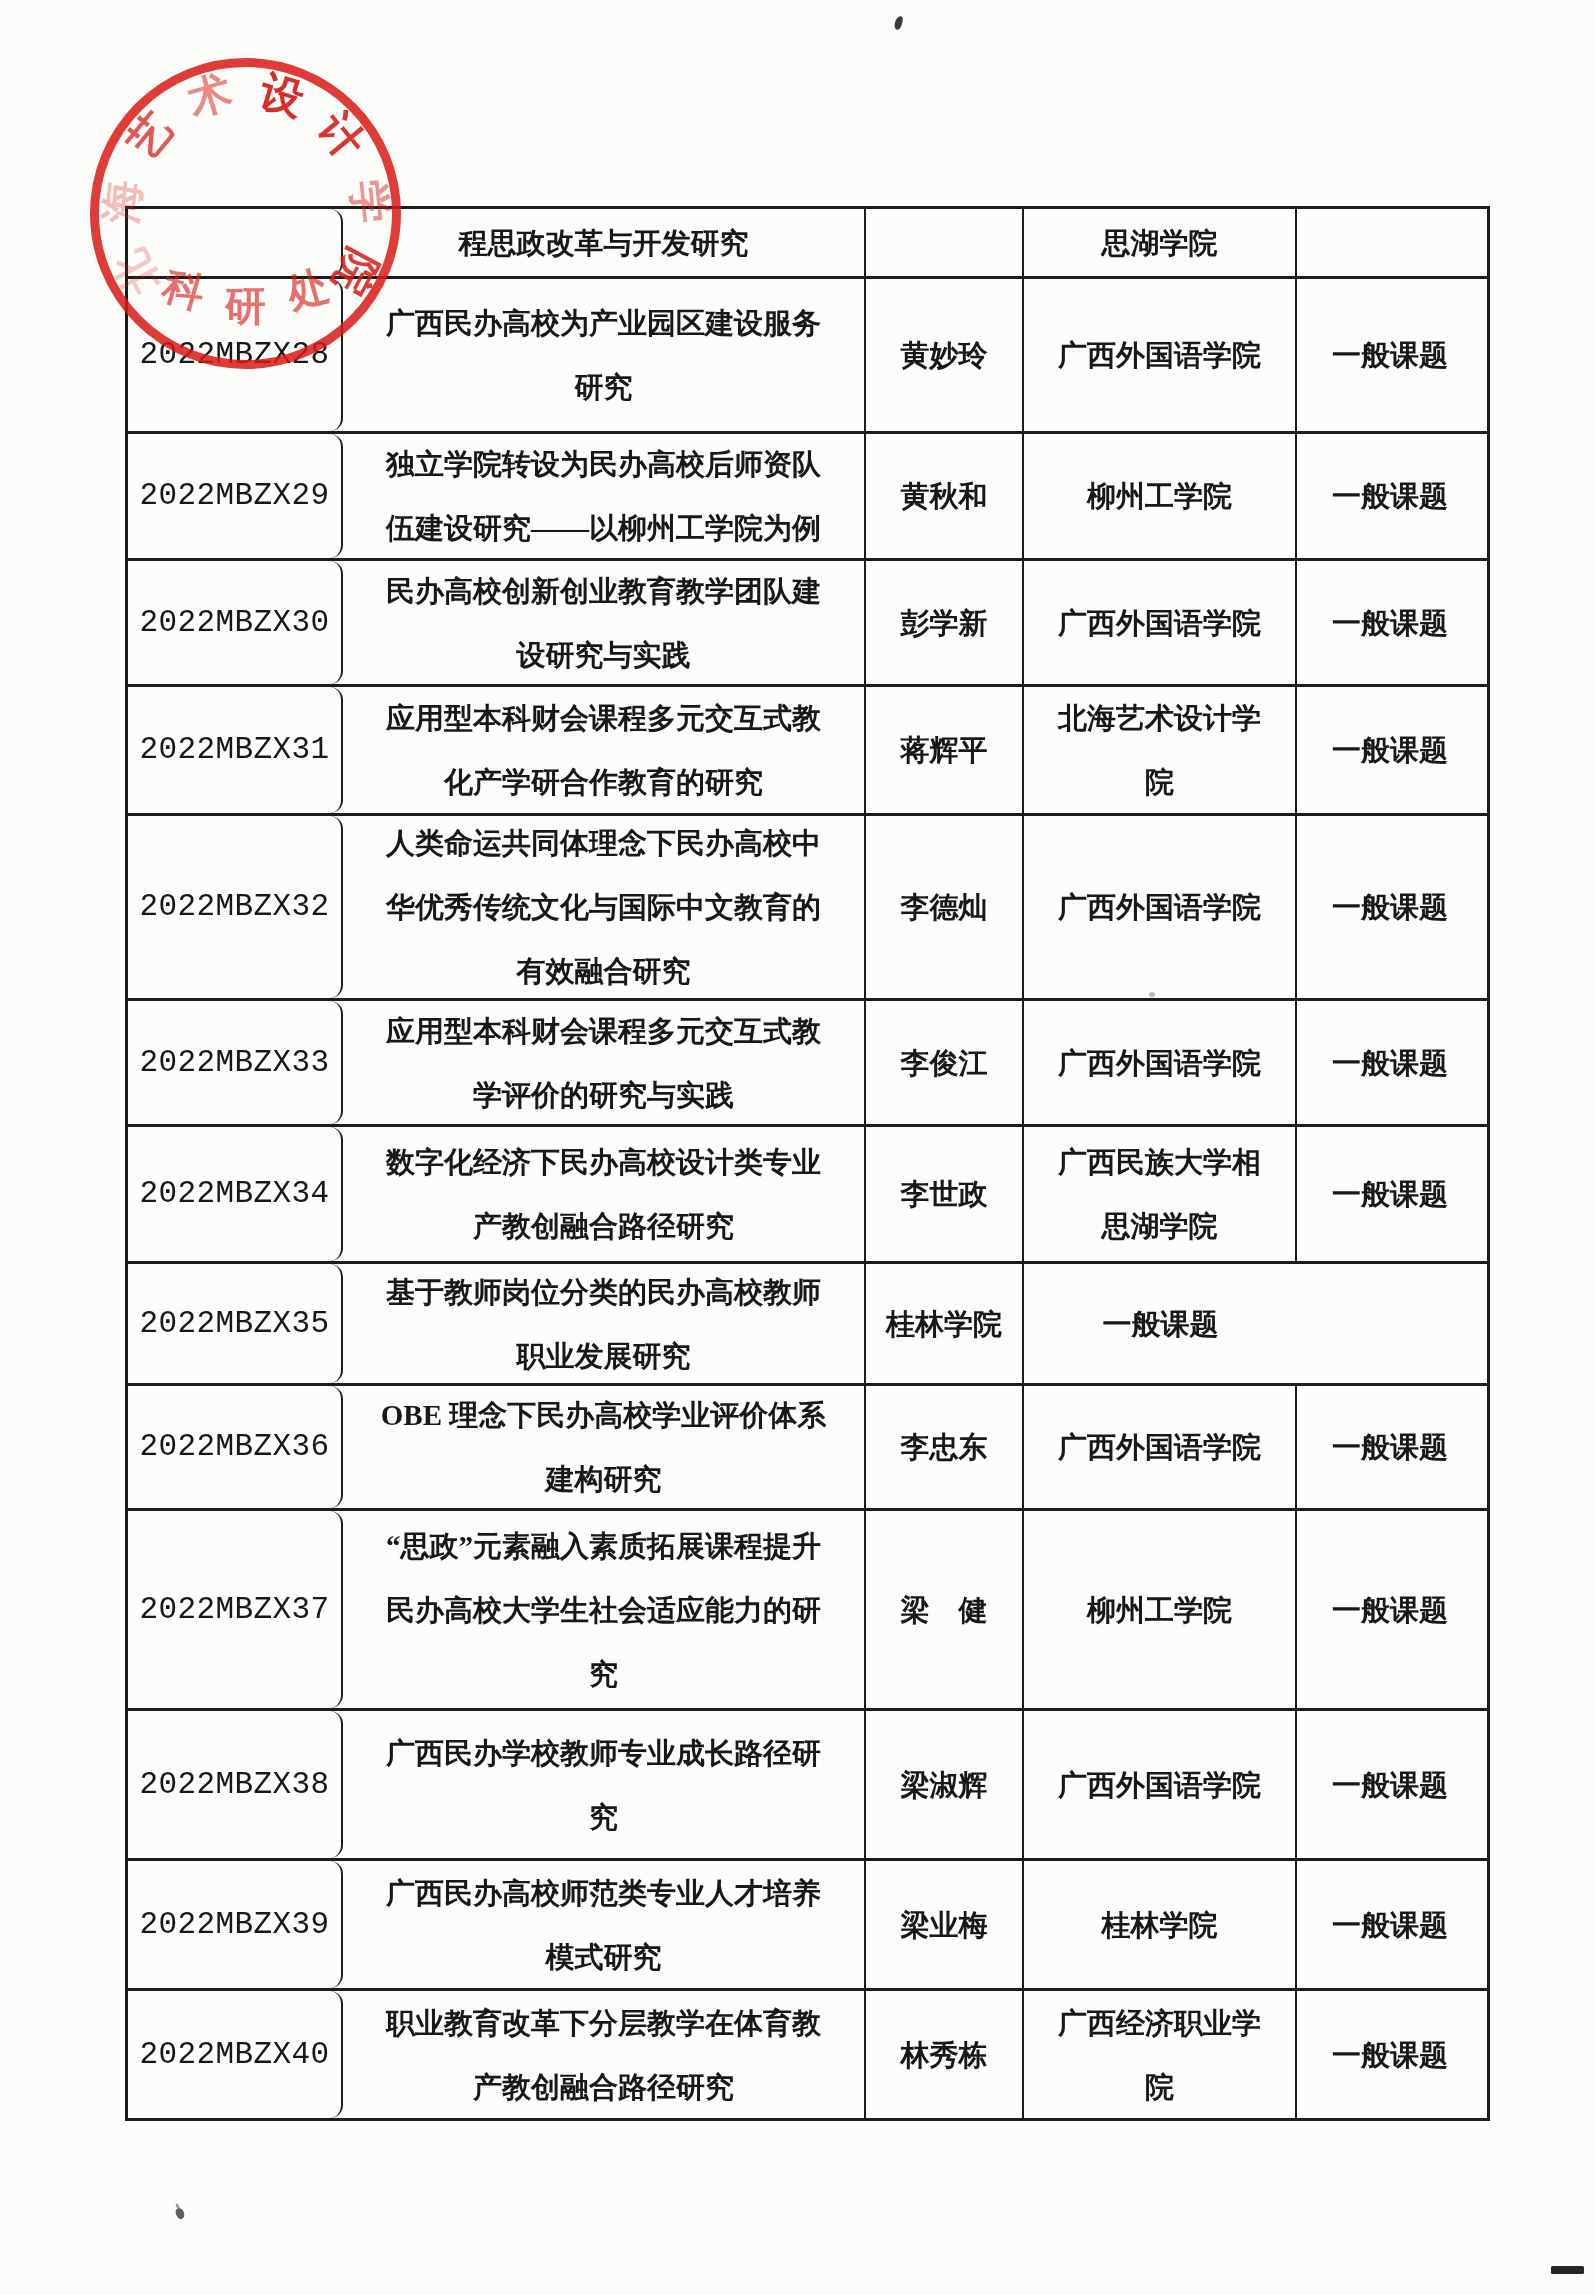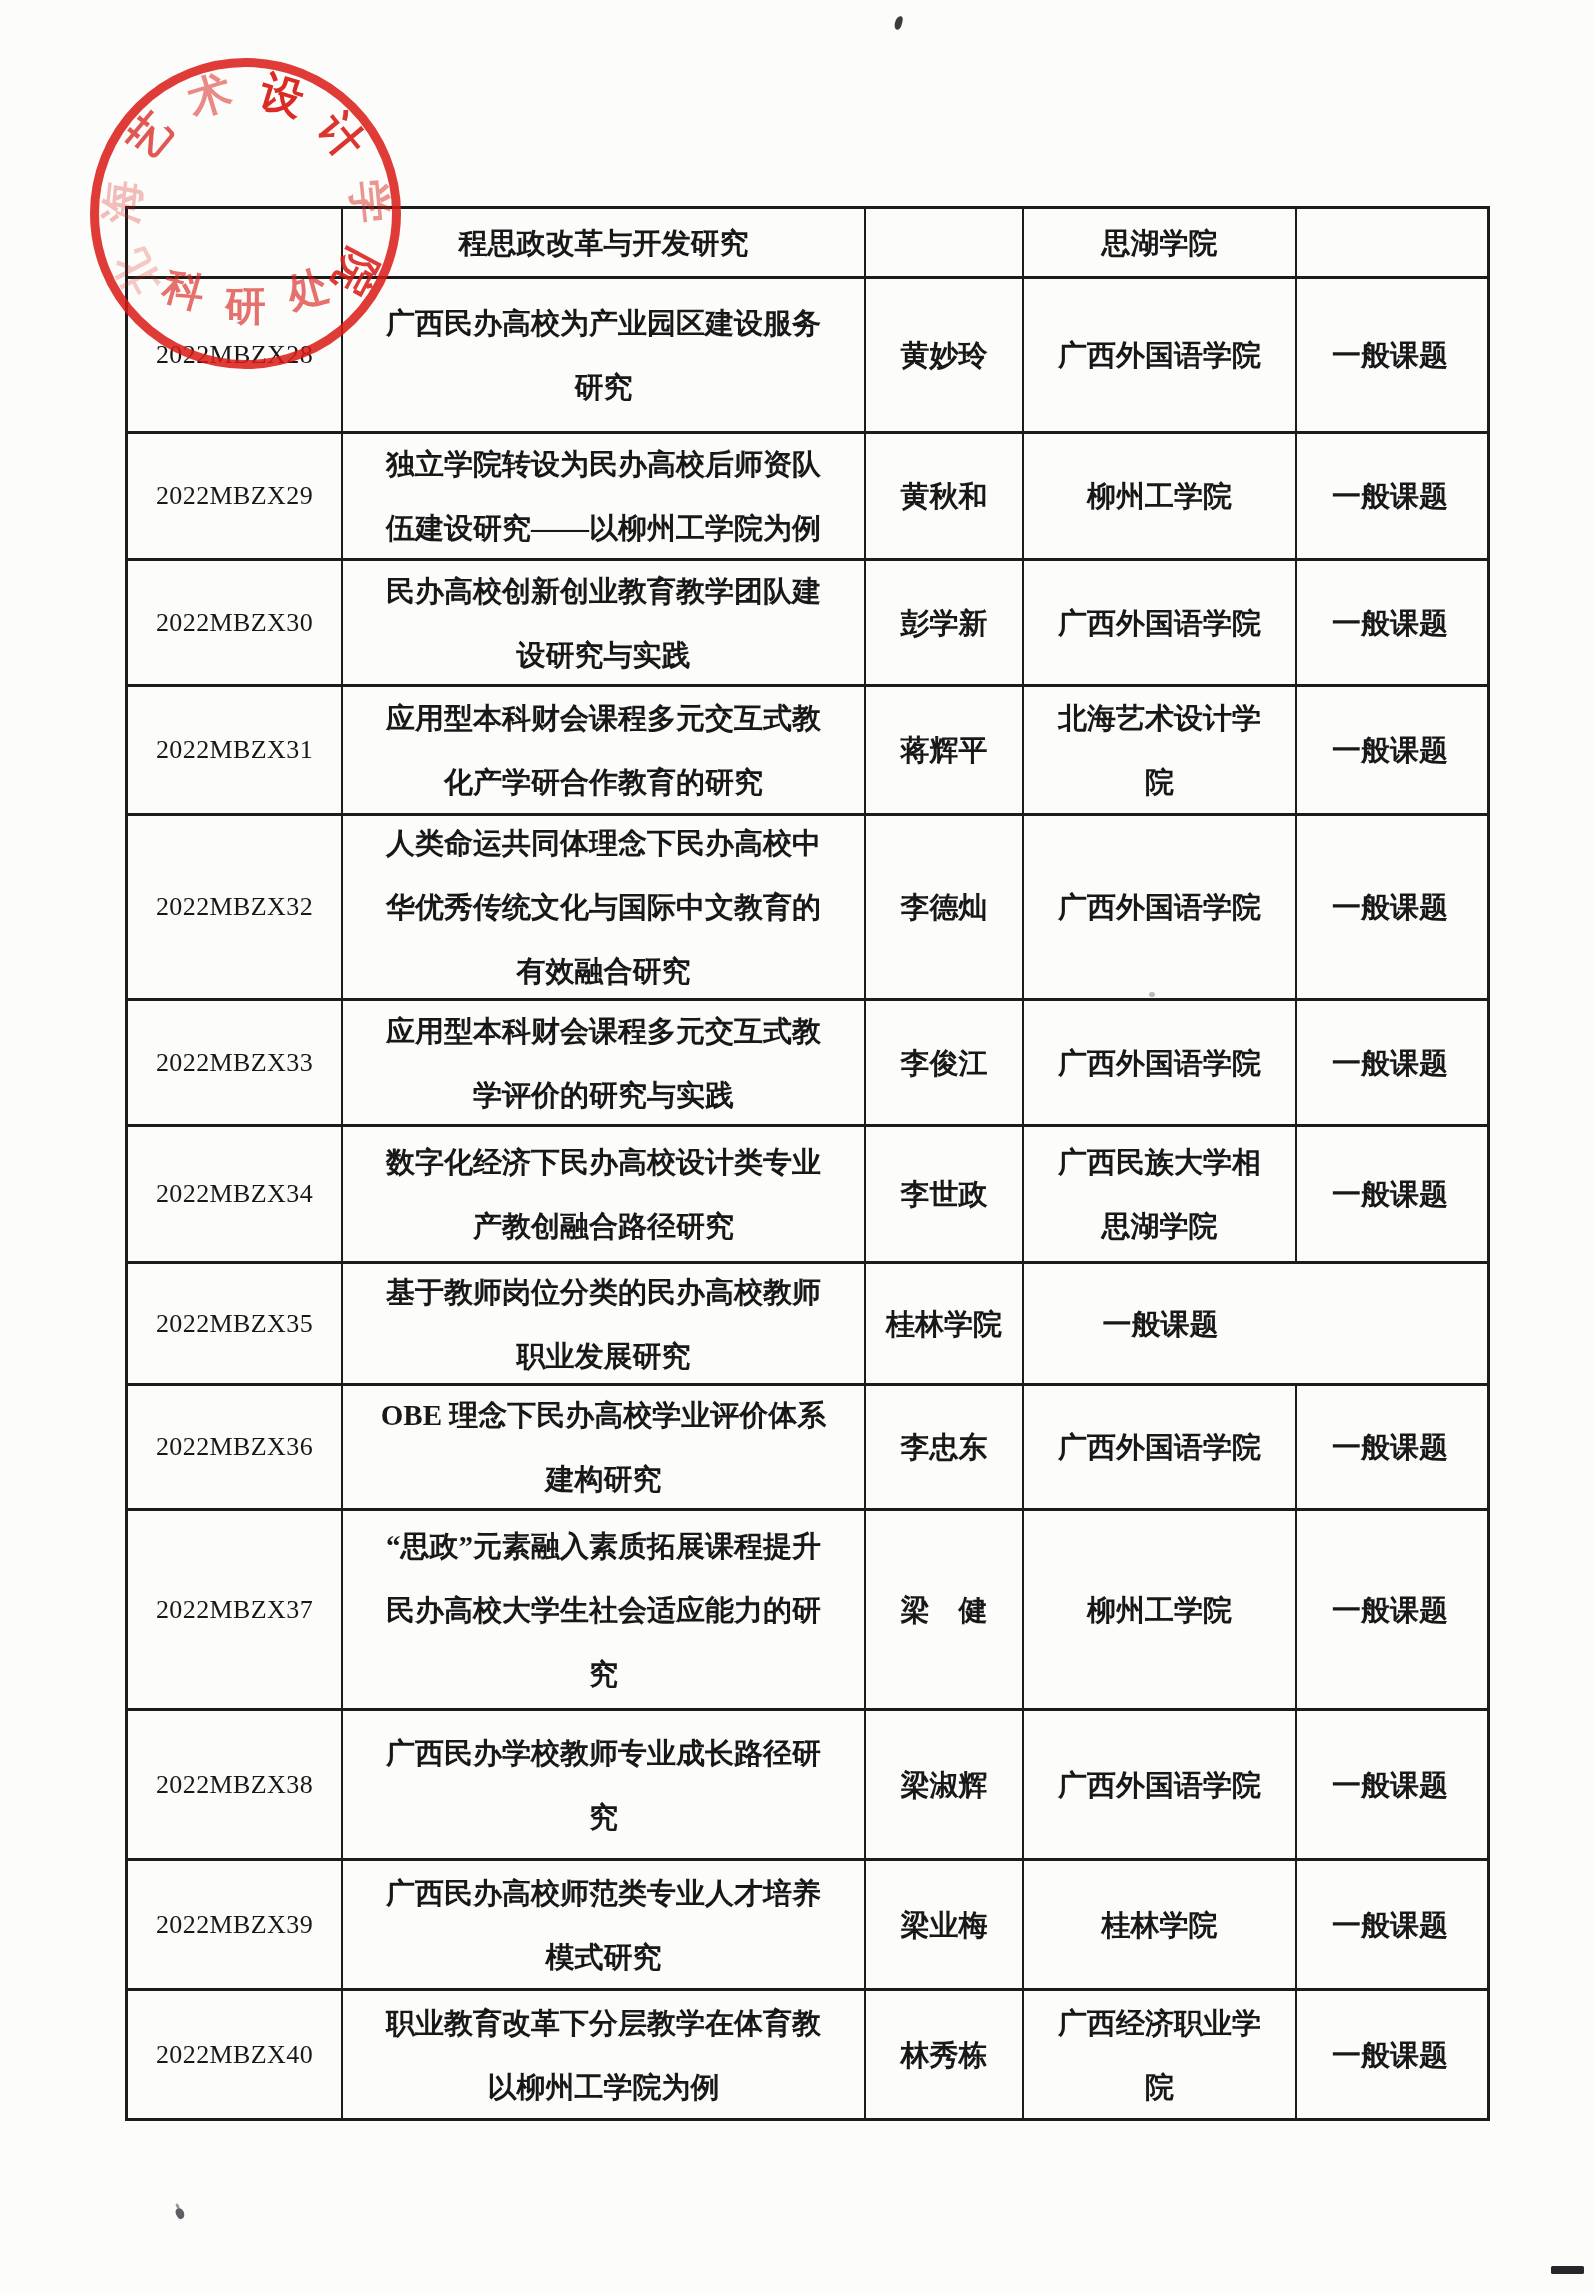--- a/index.html
+++ b/index.html
@@ -30,22 +30,22 @@
     display:flex;align-items:center;justify-content:center;
     text-align:center;
     white-space:pre-line;
     font-size:29px;line-height:64px;
     font-weight:600;color:#181818;
     padding:0 8.2px;
     overflow:hidden;
   }
   .cell:last-child{border-right:none;}
   .cell.id{
-    font-family:Liberation Serif, serif;
-    font-weight:500;font-size:26px;letter-spacing:0.4px;line-height:38px;
+    font-family:Liberation Mono, monospace;
+    font-weight:500;font-size:31px;letter-spacing:0.4px;line-height:38px;border-radius:13px;
   }
   
   .stamp{
     position:absolute;left:90px;top:58px;width:311px;height:311px;
     pointer-events:none;z-index:5;
   }
   .stamp-ring{
     position:absolute;left:0;top:0;right:0;bottom:0;
     border:9px solid rgba(218,26,20,0.85);
     border-radius:50%;
@@ -192,21 +192,21 @@
     <div class="cell id">2022MBZX39</div>
     <div class="cell title">广西民办高校师范类专业人才培养
 模式研究</div>
     <div class="cell leader">梁业梅</div>
     <div class="cell inst">桂林学院</div>
     <div class="cell type">一般课题</div>
   </div>
       <div class="row" style="height: 127px;">
     <div class="cell id">2022MBZX40</div>
     <div class="cell title">职业教育改革下分层教学在体育教
-以柳州工学院为例</div>
+产教创融合路径研究</div>
     <div class="cell leader">林秀栋</div>
     <div class="cell inst">广西经济职业学
 院</div>
     <div class="cell type">一般课题</div>
   </div>
     </div>
 </div>
 
 <div class="stamp">
   <div class="stamp-ring"></div>

